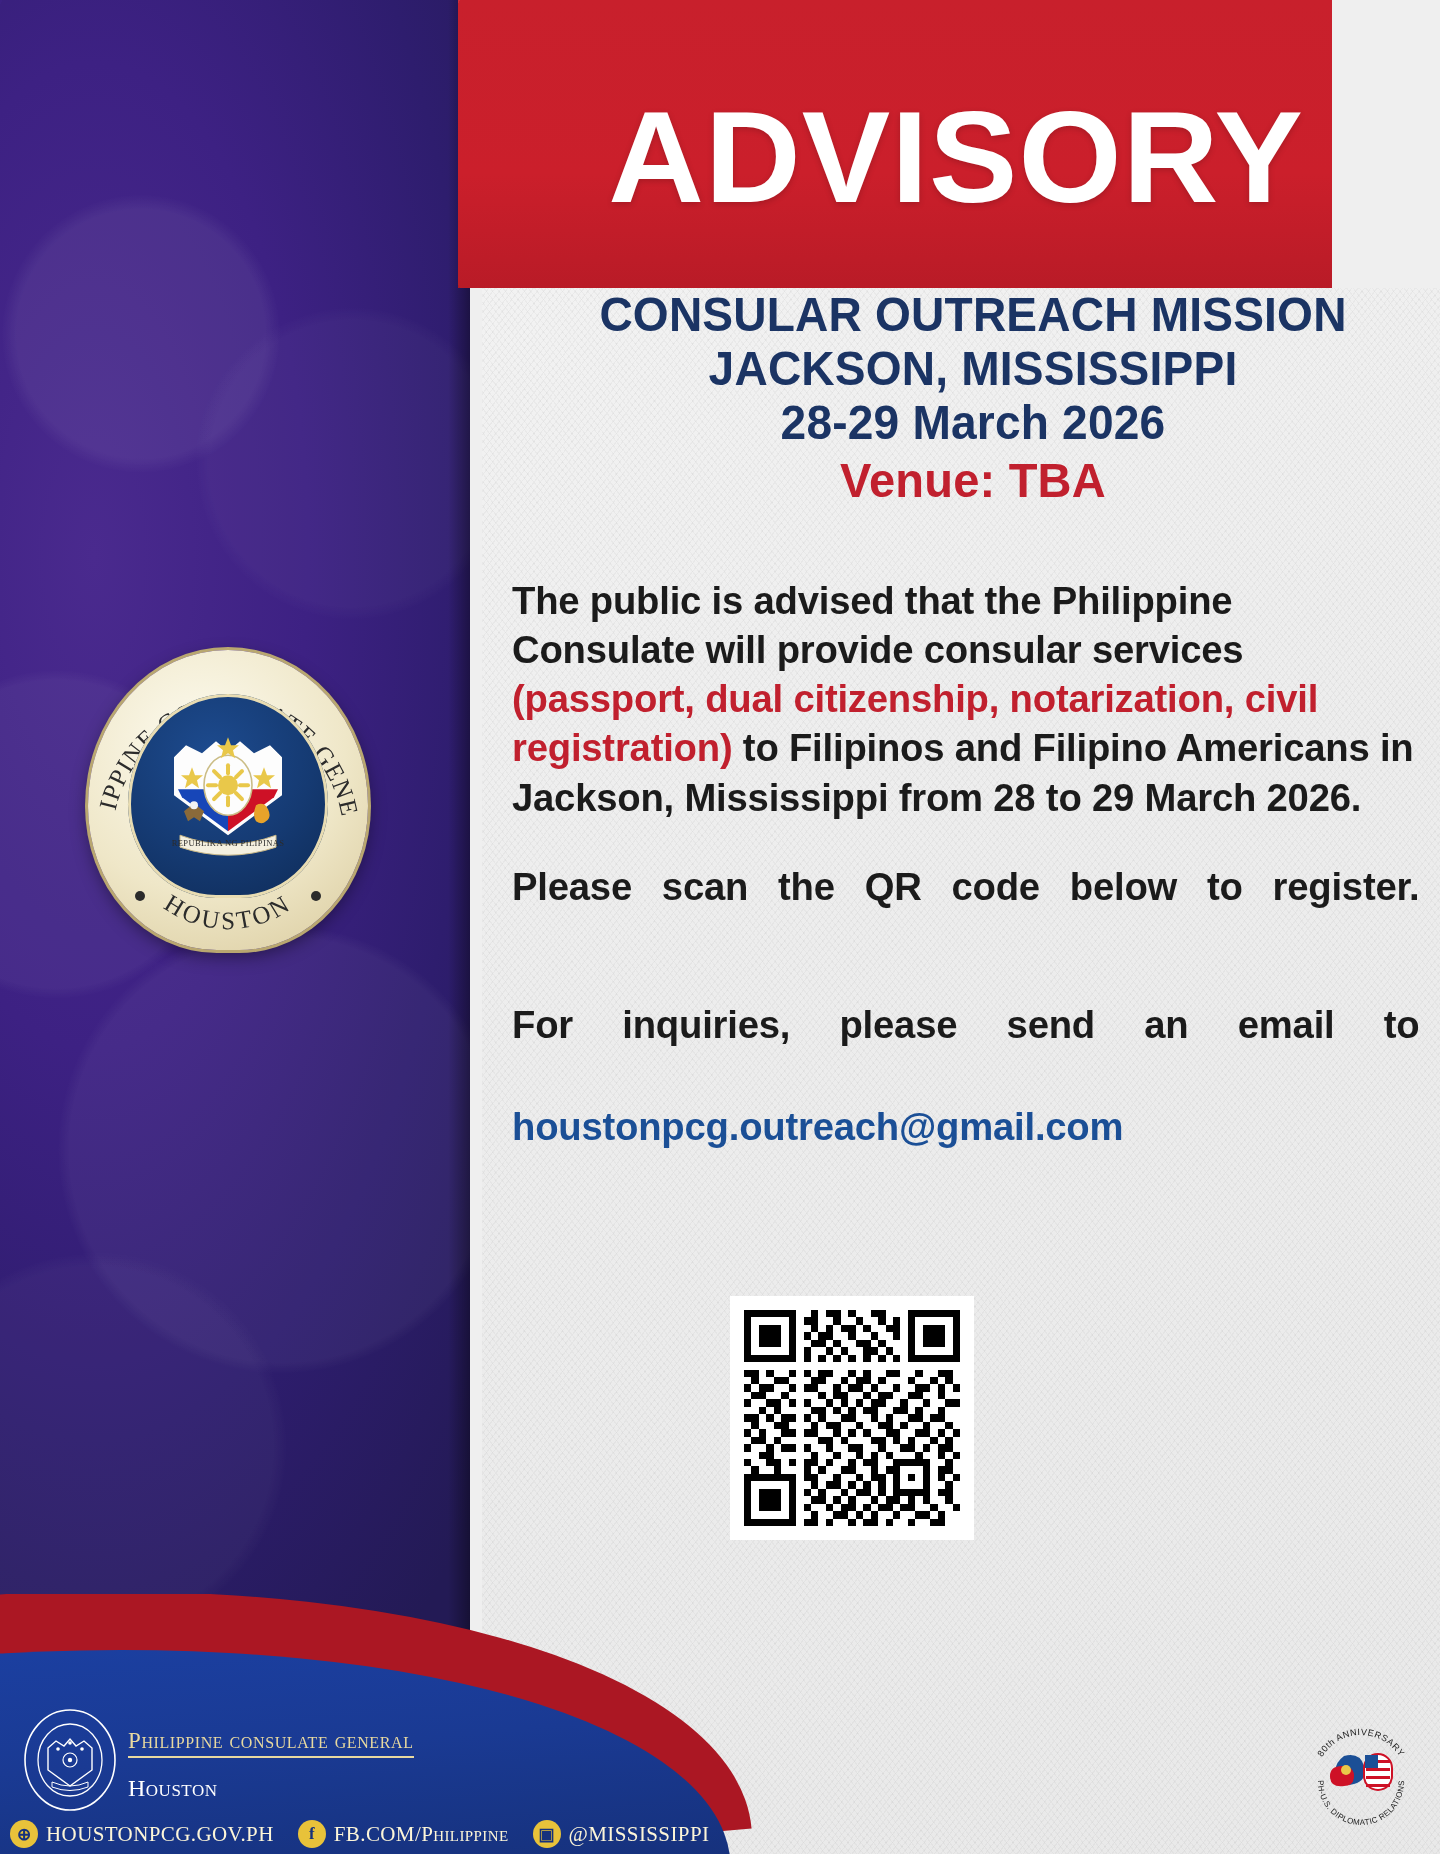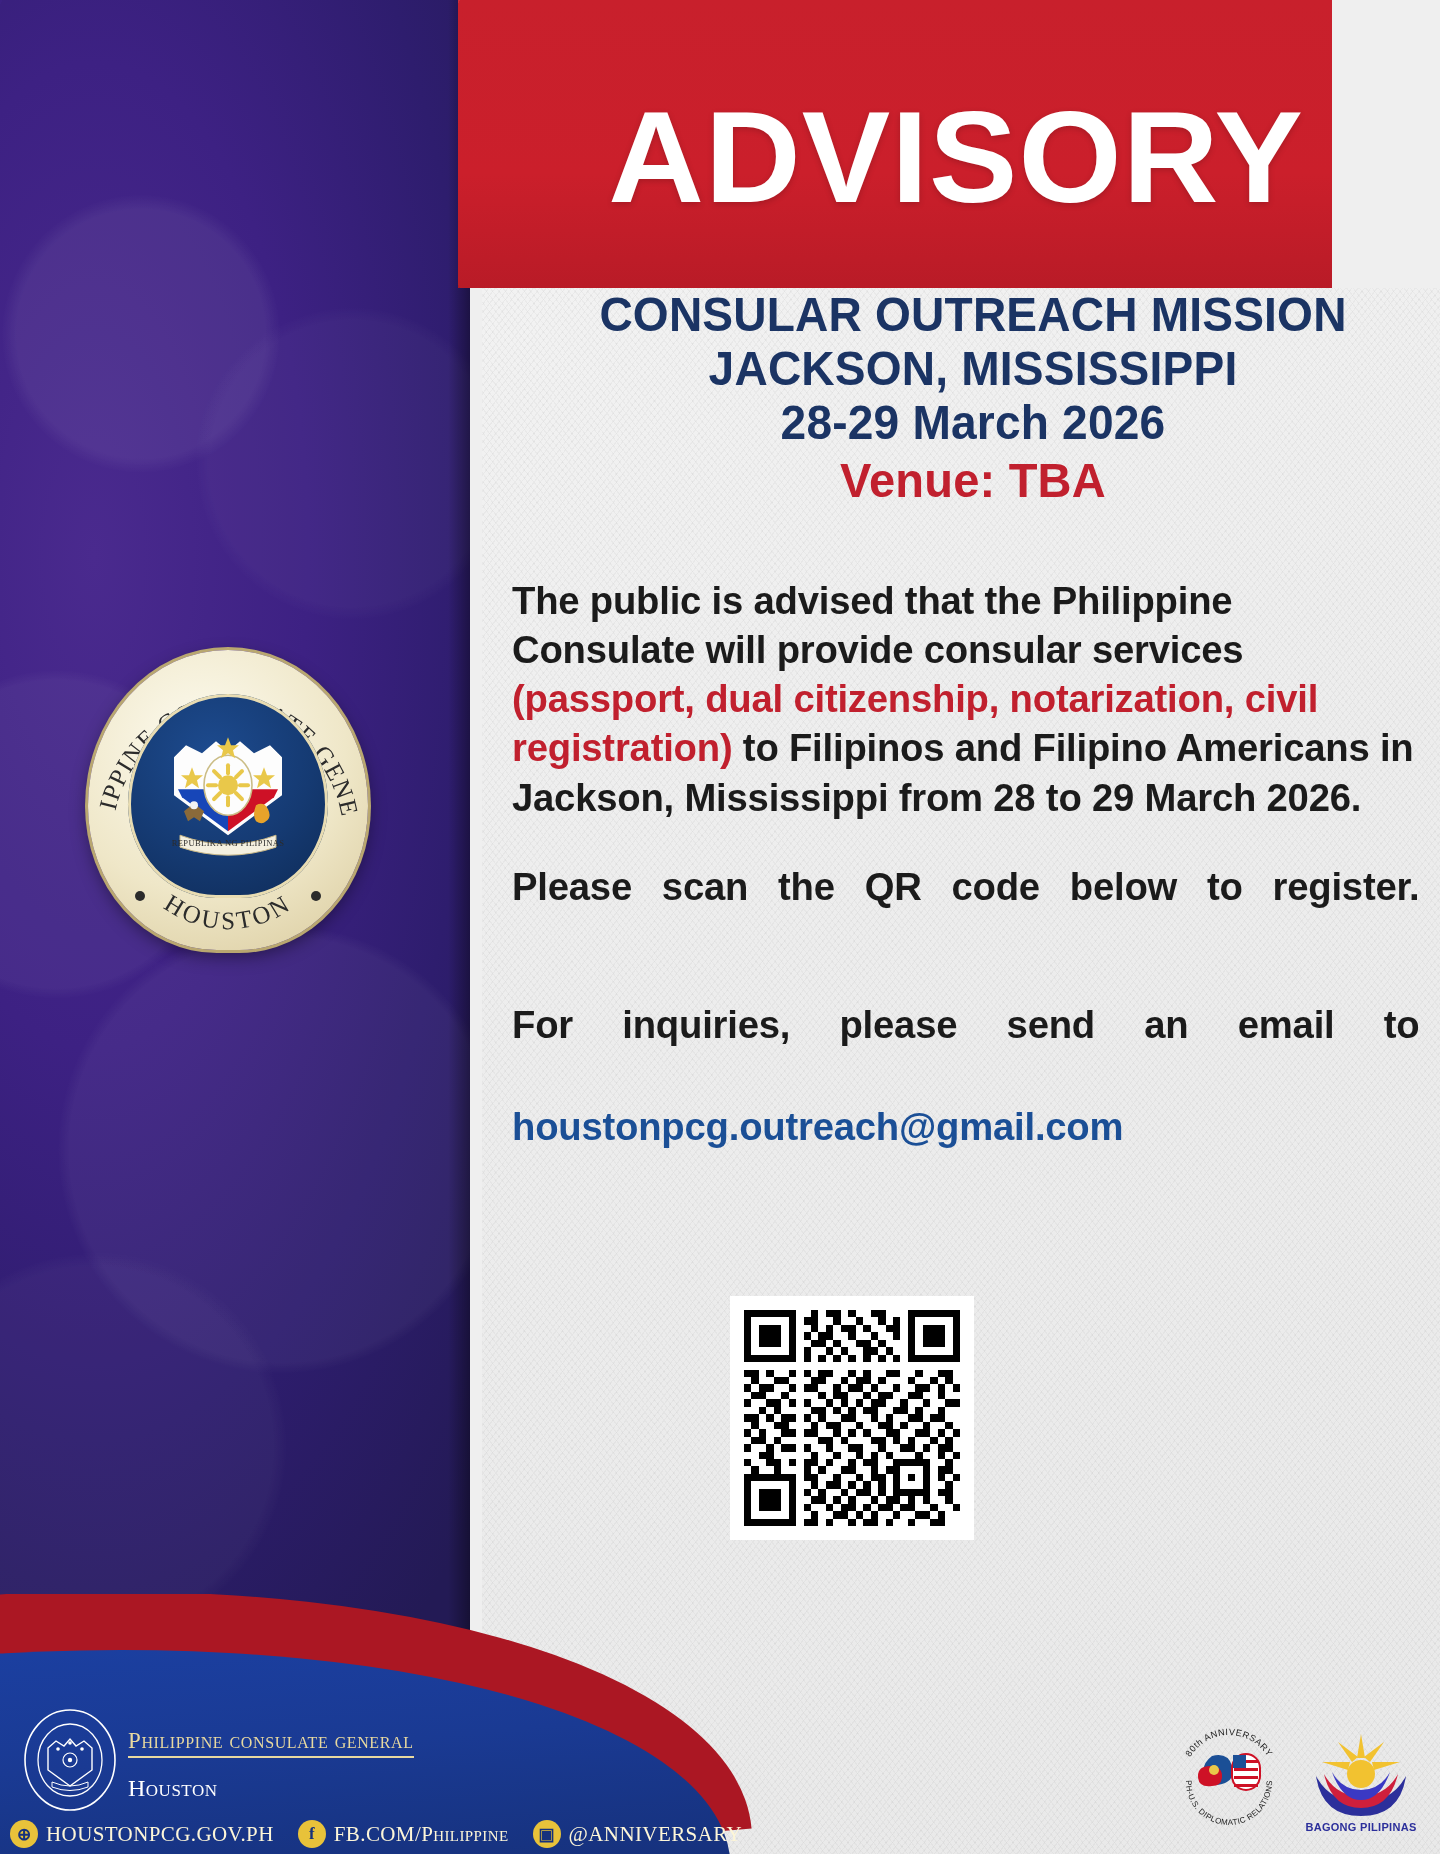--- a/index.html
+++ b/index.html
@@ -613,21 +613,21 @@
         <div class="social-item">
           <span class="sicon">⊕</span>
           <span class="slabel">HOUSTONPCG.GOV.PH</span>
         </div>
         <div class="social-item">
           <span class="sicon">f</span>
           <span class="slabel">FB.COM/Philippine</span>
         </div>
         <div class="social-item">
           <span class="sicon">▣</span>
-          <span class="slabel">@ANNIVERSARY</span>
+          <span class="slabel">@MISSISSIPPI</span>
         </div>
       </div>
     </div>
 
     <div class="logo-group">
       <div class="anniv">
         <svg viewBox="0 0 118 118">
           <defs>
             <path id="annTop" d="M 14 62 A 45 45 0 0 1 104 62" fill="none"></path>
             <path id="annBot" d="M 16 64 A 43 43 0 0 0 102 64" fill="none"></path>
@@ -649,36 +649,16 @@
             <rect x="2" y="2" width="28" height="36" rx="14" fill="#ffffff" stroke="#ce1126" stroke-width="2"></rect>
             <rect x="4" y="8" width="24" height="3" fill="#ce1126"></rect>
             <rect x="4" y="16" width="24" height="3" fill="#ce1126"></rect>
             <rect x="4" y="24" width="24" height="3" fill="#ce1126"></rect>
             <rect x="4" y="32" width="24" height="3" fill="#ce1126"></rect>
             <rect x="3" y="3" width="13" height="13" fill="#1b4f96"></rect>
           </g>
         </svg>
       </div>
 
-      <div class="bagong">
-        <svg viewBox="0 0 118 108">
-          <g>
-
-            <g fill="#f2c230">
-              <polygon points="59,6 63,30 55,30"></polygon>
-              <polygon points="82,14 68,34 62,29"></polygon>
-              <polygon points="36,14 50,34 56,29"></polygon>
-              <polygon points="98,34 72,42 70,34"></polygon>
-              <polygon points="20,34 46,42 48,34"></polygon>
-            </g>
-            <circle cx="59" cy="46" r="14" fill="#f2c230"></circle>
-
-            <path d="M14 48 q6 40 45 40 q39 0 45 -40 q-14 26 -45 26 q-31 0 -45 -26 Z" fill="#2c2f9b"></path>
-            <path d="M22 46 q8 34 37 34 q29 0 37 -34 q-12 22 -37 22 q-25 0 -37 -22 Z" fill="#cf1f3c"></path>
-            <path d="M30 44 q10 28 29 28 q19 0 29 -28 q-10 18 -29 18 q-19 0 -29 -18 Z" fill="#3b39c4"></path>
-          </g>
-          <text x="59" y="103" font-family="Liberation Sans, sans-serif" font-size="11" font-weight="700" fill="#2c2f9b" text-anchor="middle" letter-spacing=".3">BAGONG PILIPINAS</text>
-        </svg>
-      </div>
     </div>
   </div>
 
 </div>
 
 </body></html>

